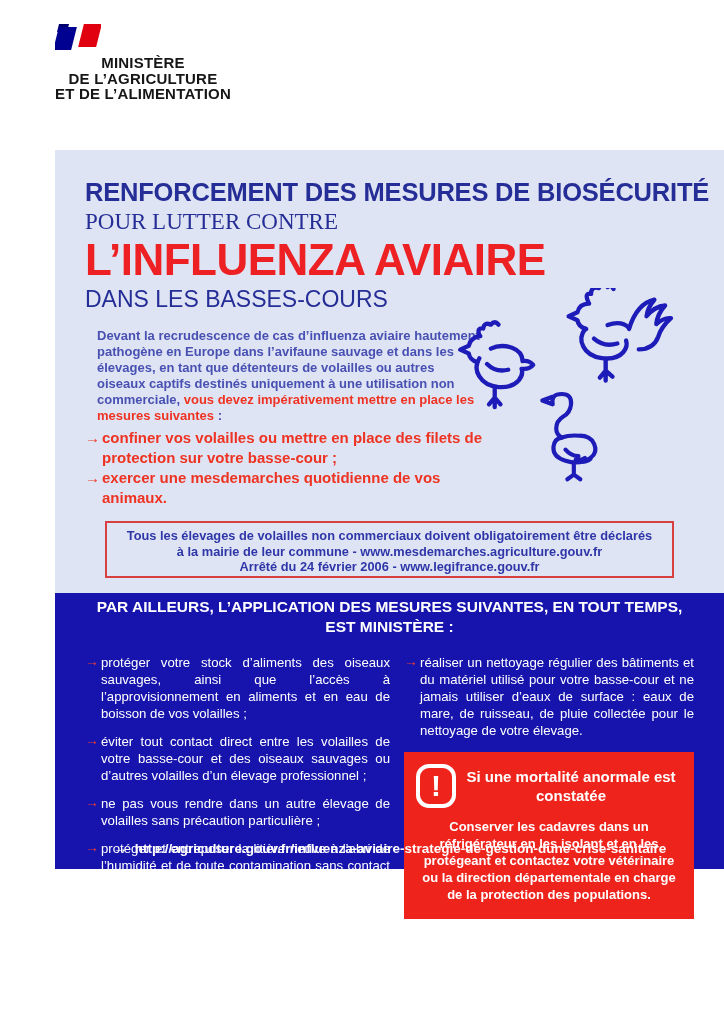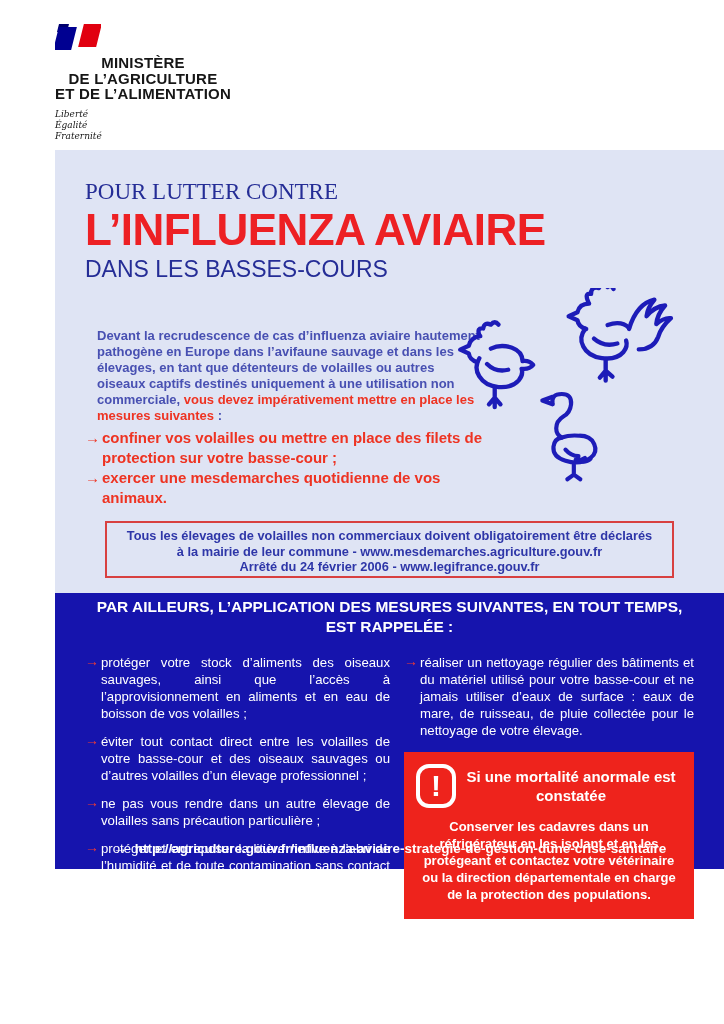--- a/index.html
+++ b/index.html
@@ -77,29 +77,25 @@
     <div class="flag">
       <div class="fn"></div>
         <div class="fb"></div>
         <div class="fr"></div>
     </div>
     <div class="ministry-name">
       <div>MINISTÈRE</div>
       <div>DE L’AGRICULTURE</div>
       <div>ET DE L’ALIMENTATION</div>
     </div>
-    <div class="motto">
-      <div>Liberté</div>
-      <div>Égalité</div>
-      <div>Fraternité</div>
-    </div>
   </header>
 
   <section class="hero">
     <h1 class="hero-titles">
+      <span class="t1">RENFORCEMENT DES MESURES DE BIOSÉCURITÉ</span>
       <span class="t2">POUR LUTTER CONTRE</span>
       <span class="t3">L’INFLUENZA AVIAIRE</span>
       <span class="t4">DANS LES BASSES-COURS</span>
     </h1>
 
     <div class="intro">
       <p><span>Devant la recrudescence de cas d’influenza aviaire hautement pathogène en Europe dans l’avifaune sauvage et dans les élevages, en tant que détenteurs de volailles ou autres oiseaux captifs destinés uniquement à une utilisation non commerciale, </span><span class="red-em">vous devez impérativement mettre en place les mesures suivantes</span><span> :</span></p>
       <ul class="red-list">
         <li><span class="arr">→</span><span>confiner vos volailles ou mettre en place des filets de protection sur votre basse-cour ;</span></li>
         <li><span class="arr">→</span><span>exercer une mesdemarches quotidienne de vos animaux.</span></li>
@@ -135,21 +131,21 @@
     <div class="notice-box">
       <div>Tous les élevages de volailles non commerciaux doivent obligatoirement être déclarés</div>
       <div>à la mairie de leur commune - www.mesdemarches.agriculture.gouv.fr</div>
       <div>Arrêté du 24 février 2006 - www.legifrance.gouv.fr</div>
     </div>
   </section>
 
   <section class="measures">
     <h2>
       <span>PAR AILLEURS, L’APPLICATION DES MESURES SUIVANTES, EN TOUT TEMPS,</span><br>
-      <span>EST RAPPELÉE :</span>
+      <span>EST MINISTÈRE :</span>
     </h2>
 
     <div class="cols">
       <div class="col-left">
         <div class="m-item"><span class="arr">→</span><span>protéger votre stock d’aliments des oiseaux sauvages, ainsi que l’accès à l’approvisionnement en aliments et en eau de boisson de vos volailles ;</span></div>
         <div class="m-item"><span class="arr">→</span><span>éviter tout contact direct entre les volailles de votre basse-cour et des oiseaux sauvages ou d’autres volailles d’un élevage professionnel ;</span></div>
         <div class="m-item"><span class="arr">→</span><span>ne pas vous rendre dans un autre élevage de volailles sans précaution particulière ;</span></div>
         <div class="m-item"><span class="arr">→</span><span>protéger et entreposer la litière neuve à l’abri de l’humidité et de toute contamination sans contact possible avec des cadavres. Si les fientes et fumiers sont compostés à proximité de la basse-cour, ils ne doivent pas être transportés en dehors de l’exploitation avant une période de stockage de 2 mois. Au-delà de cette période, l’épandage est possible ;</span></div>
       </div>
 

